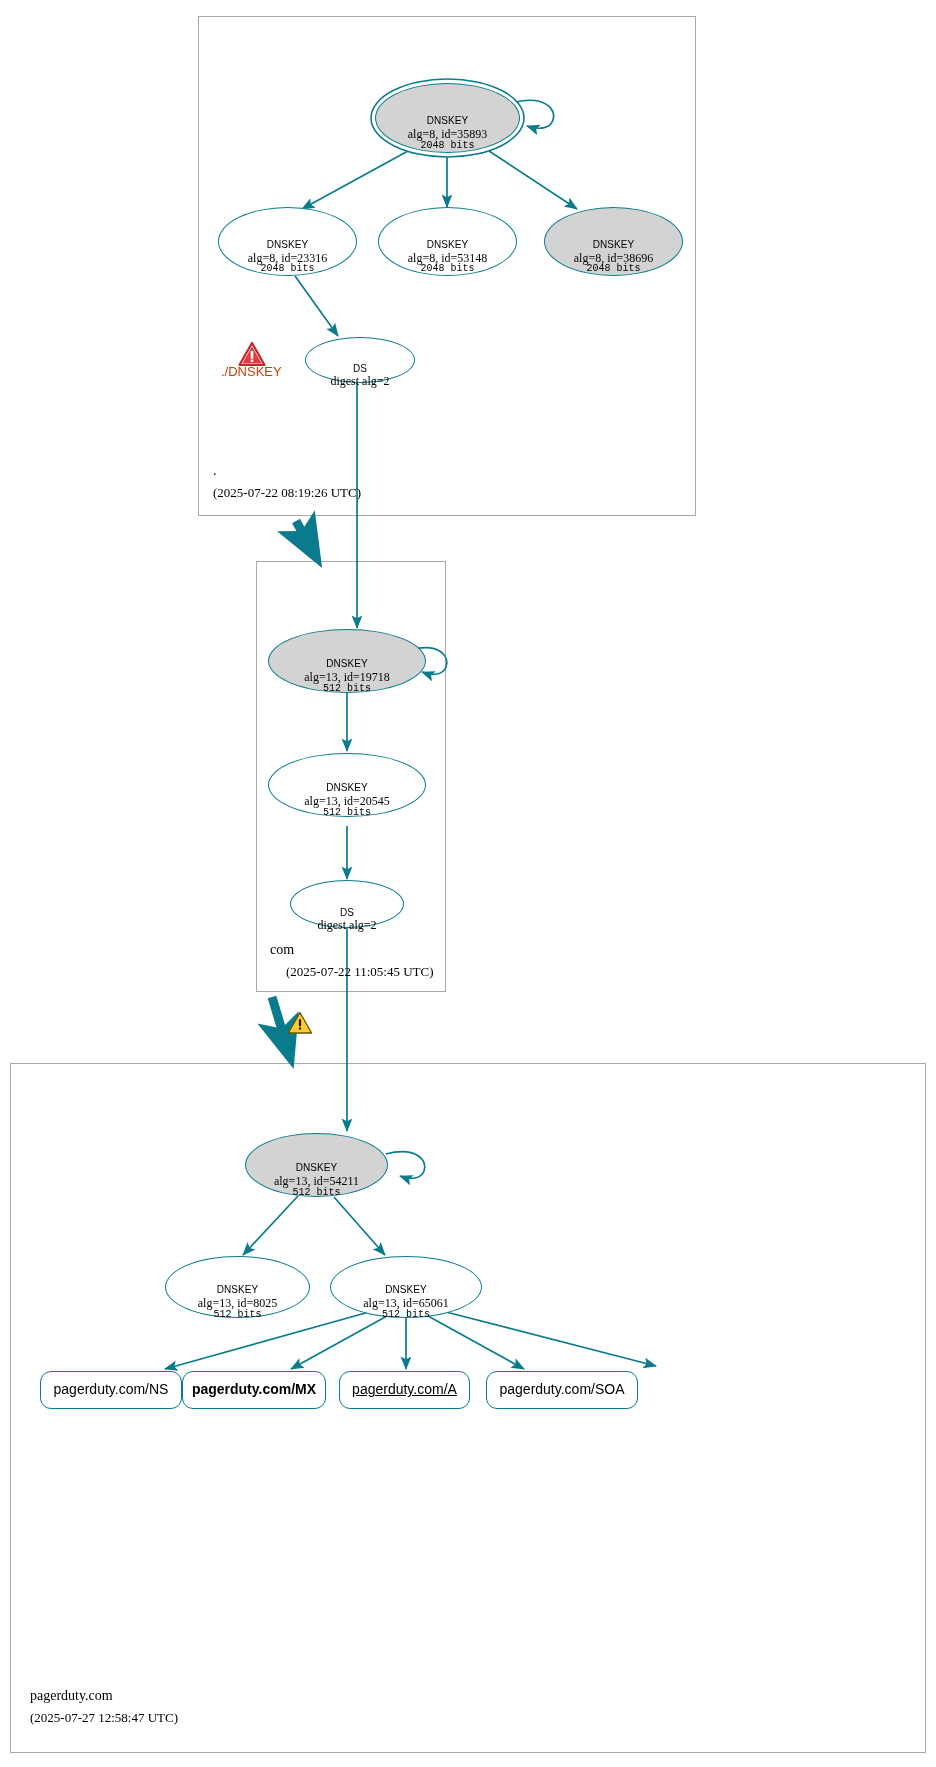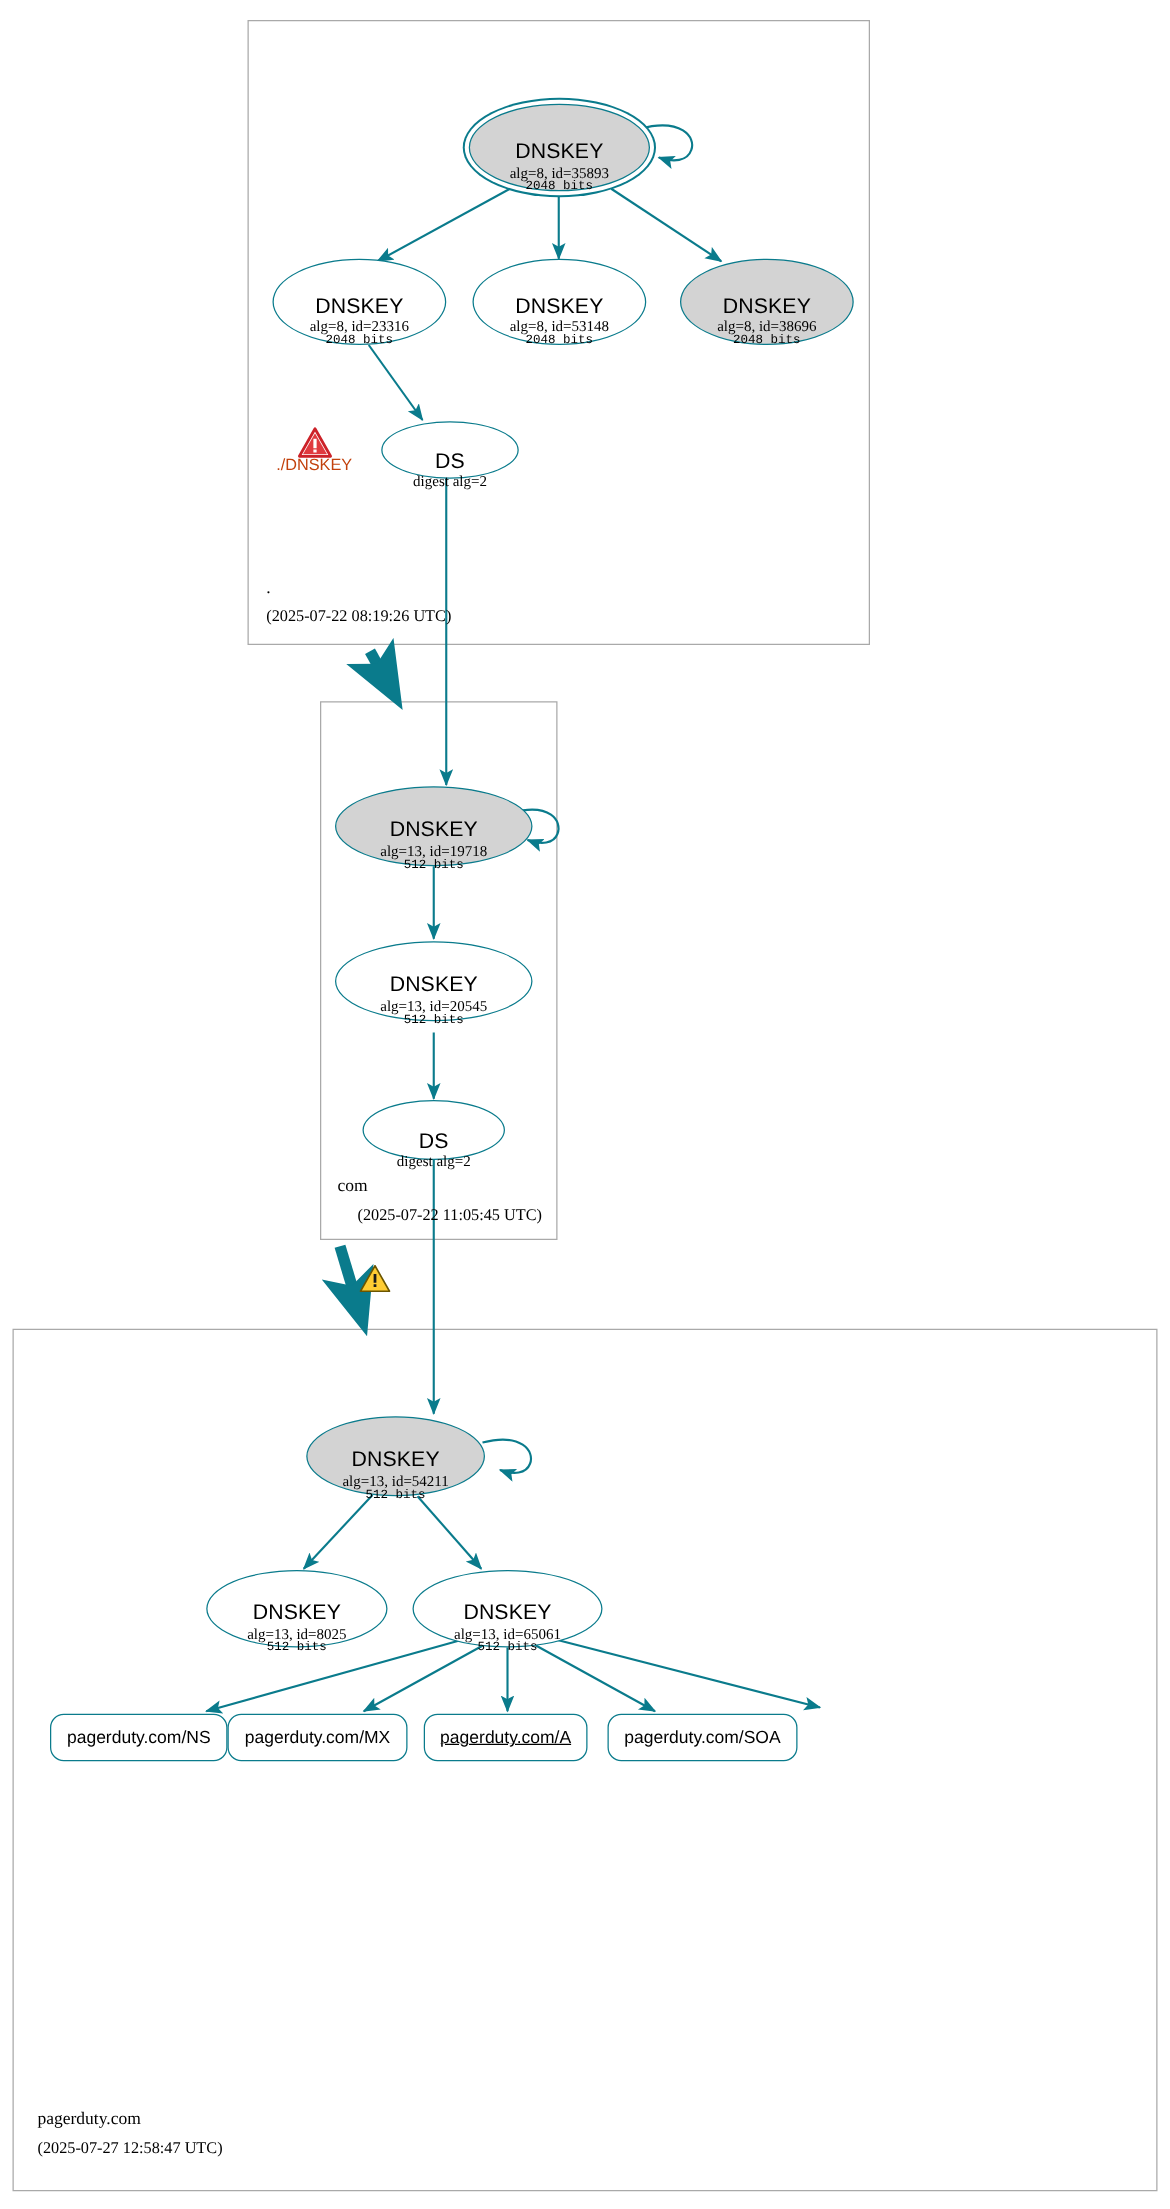--- a/index.html
+++ b/index.html
@@ -68,21 +68,21 @@
   }
   .node.anchor {
     box-shadow: 0 0 0 3.2px #ffffff, 0 0 0 4.8px #0a7b8c;
   }
   .node.rrset {
     border-radius: 11px;
     background: #ffffff;
   }
   .n-title {
     font-family: "Liberation Sans", sans-serif;
-    font-size: 17px;
+    font-size: 10px;
     letter-spacing: 0.1px;
     margin-top: 32px;
   }
   .n-sub {
     font-family: "Liberation Serif", serif;
     font-size: 12px;
     margin-top: 1px;
   }
   .n-sub2 {
     font-family: Liberation Mono, monospace;
@@ -251,21 +251,21 @@
   <div class="node ellipse plain" style="left:330px; top:1256px; width:152px; height:62px;">
     <div class="n-title">DNSKEY</div>
     <div class="n-sub">alg=13, id=65061</div>
     <div class="n-sub2">512 bits</div>
   </div>
 
   <div class="node rrset" style="left:40px; top:1371px; width:142px; height:38px;">
     <div class="rrset-label">pagerduty.com/NS</div>
   </div>
 
-  <div class="node rrset" style="left:182px; top:1371px; width:144px; height:38px;">
+  <div class="node rrset" style="left:182px; top:1371px; width:144px; height:38px;font-weight:bold;">
     <div class="rrset-label">pagerduty.com/MX</div>
   </div>
 
   <div class="node rrset" style="left:339px; top:1371px; width:131px; height:38px;text-decoration:underline;">
     <div class="rrset-label">pagerduty.com/A</div>
   </div>
 
   <div class="node rrset" style="left:486px; top:1371px; width:152px; height:38px;">
     <div class="rrset-label">pagerduty.com/SOA</div>
   </div>

